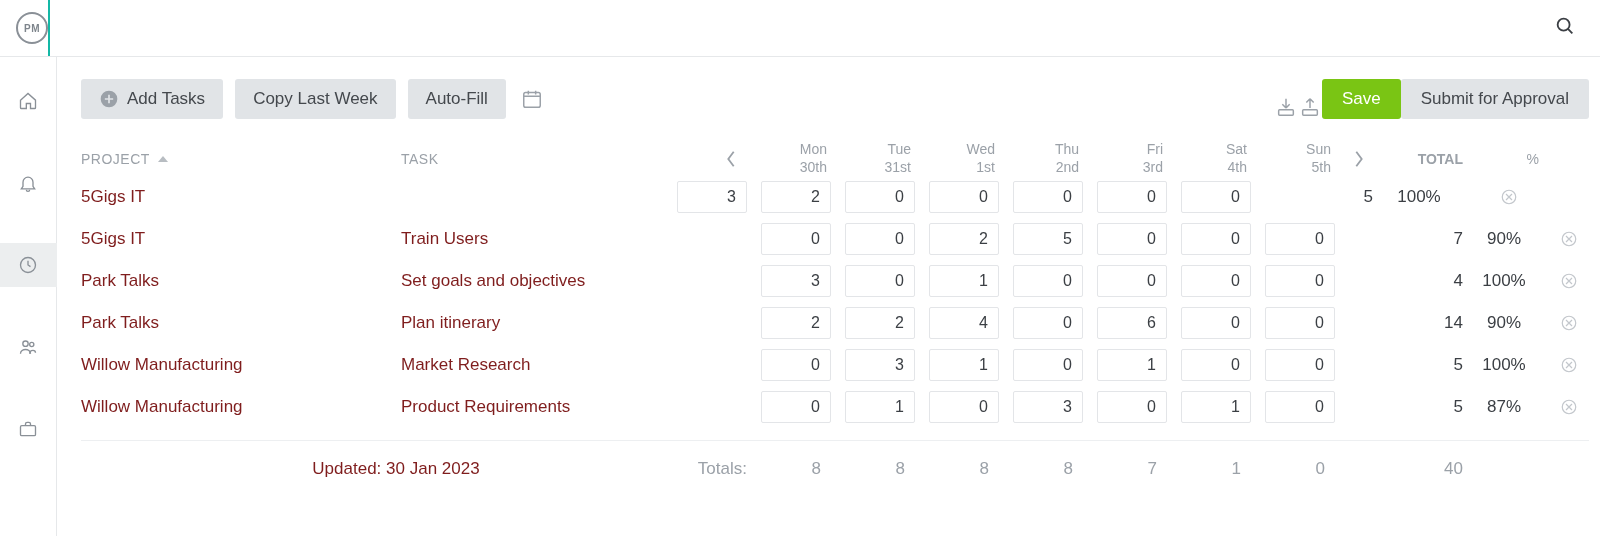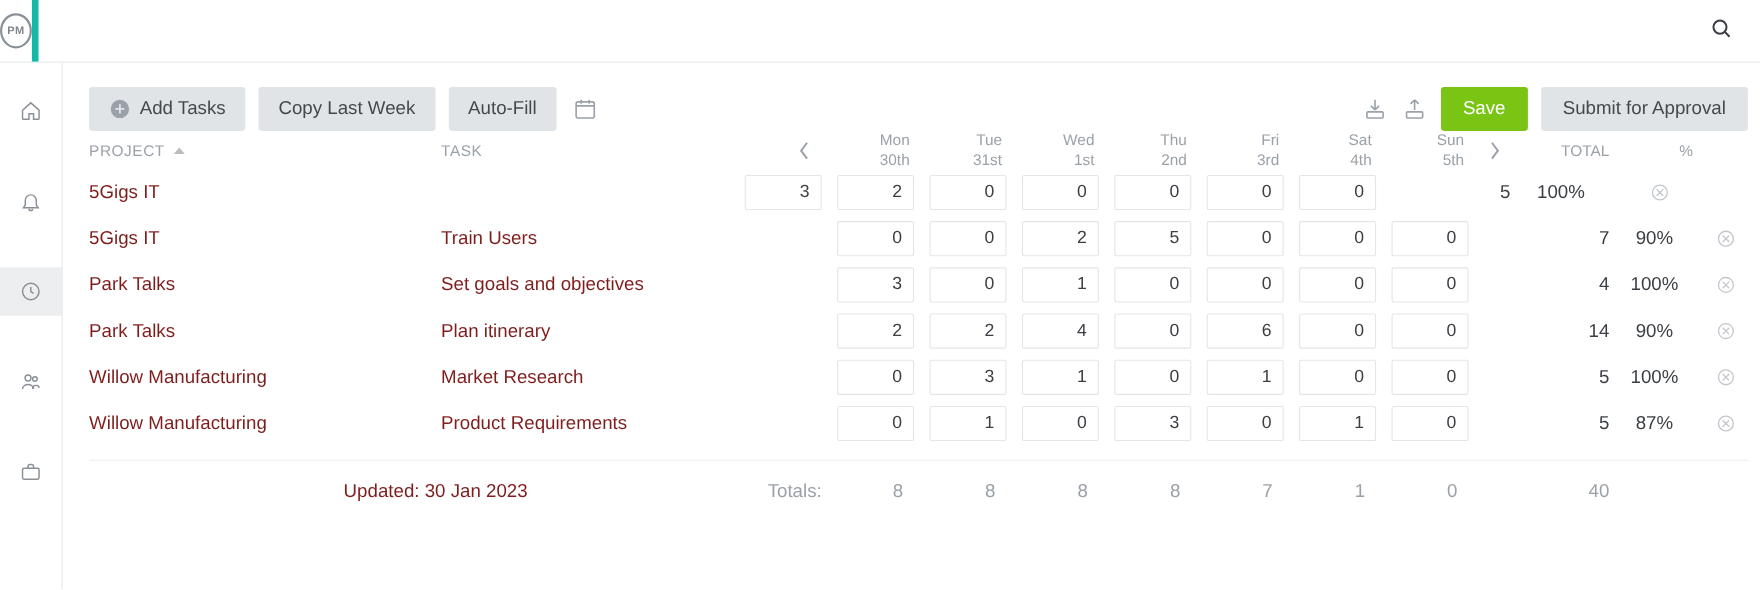--- a/index.html
+++ b/index.html
@@ -1,46 +1,46 @@
 <!DOCTYPE html>
 <html><head>
 <meta charset="utf-8">
 <style>
   * { box-sizing: border-box; margin: 0; padding: 0; }
   html, body { width: 1600px; height: 536px; font-family: -apple-system, BlinkMacSystemFont, "Segoe UI", Helvetica, Arial, sans-serif; color: #3b3f44; background: #fff; }
   .topbar { height: 57px; border-bottom: 1px solid #e6e8ea; display: flex; align-items: center; justify-content: space-between; padding: 0 24px 0 0; }
   .topbar .left { display:flex; align-items:center; }
-  .logo { width: 35px; display: flex; align-items: center; justify-content: flex-end; border-right: 6px solid #14b8a6; height: 56px; }
+  .logo { width: 50px; display: flex; align-items: center; justify-content: flex-end; border-right: 2px solid #14b8a6; height: 56px; }
   .logo-ring { width: 32px; height: 32px; border-radius: 50%; border: 2px solid #8a9097; position: relative; display:flex; align-items:center; justify-content:center; }
   .logo-text { font-size: 10px; font-weight: 700; color: #7e858c; letter-spacing: 0.5px; }
   .search-icon { width: 22px; height: 22px; color: #3b3f44; }
   .body { display: flex; height: calc(536px - 57px); }
   .sidenav { width: 57px; border-right: 1px solid #e6e8ea; display: flex; flex-direction: column; align-items: center; padding-top: 22px; gap: 38px; }
   .sidenav .nav-item { width: 57px; height: 44px; display:flex; align-items:center; justify-content:center; color:#8a9097; cursor:pointer; }
   .sidenav .nav-item.active { background: #eceeef; }
   .sidenav svg { width: 20px; height: 20px; }
   .main { flex: 1; padding: 22px 24px 0 24px; position: relative; }
   .toolbar { display: flex; align-items: center; gap: 12px; }
   .btn { height: 40px; border-radius: 3px; border: none; background: #e1e4e7; color: #44484d; font-size: 17px; padding: 0 18px; display: inline-flex; align-items: center; gap: 8px; cursor:pointer; }
   .btn.add svg { width: 20px; height: 20px; color: #9ba1a8; }
   .select { height: 40px; border: 1px solid #d7dadd; border-radius: 3px; background: #fff; padding: 0 40px 0 14px; font-size: 17px; color: #5a5f65; position: relative; min-width: 240px; display:flex; align-items:center; }
   .select::after { content:""; position:absolute; right:12px; top:50%; width:0; height:0; border-left:6px solid transparent; border-right:6px solid transparent; border-top:7px solid #9ba1a8; transform: translateY(-50%); }
   .date-input { height: 40px; border: 1px solid #d7dadd; border-radius: 3px; padding: 0 12px; font-size: 17px; color:#5a5f65; width: 130px; }
   .cal-icon-btn { width: 28px; height: 28px; display:flex; align-items:center; justify-content:center; color:#9ba1a8; cursor:pointer; }
-  .toolbar-right { margin-left:auto; display:flex; align-items:center; gap: 12px; }
+  .toolbar-right { margin-left:auto; display:flex; align-items:flex-end; }
   .icon-btn { width: 24px; height: 24px; color:#9ba1a8; display:flex; align-items:center; justify-content:center; cursor:pointer; }
   .btn-save { background: #7ac514; color: #fff; height: 40px; border:none; border-radius:3px; padding: 0 20px; font-size: 17px; cursor:pointer; }
   .btn-submit { background: #e1e4e7; color:#44484d; height:40px; border:none; border-radius:3px; padding:0 20px; font-size:17px; cursor:pointer; }
-  .grid { }
+  .grid { margin-top: 22px; }
   .head-row, .data-row, .totals-row { display: grid; grid-template-columns: 320px 310px 40px repeat(7, 84px) 40px 90px 80px 40px; align-items: center; }
   .head-cell { color: #9ba1a8; font-size: 14px; font-weight: 500; }
   .head-cell.project { text-transform: uppercase; letter-spacing: 0.5px; display:flex; align-items:center; gap:4px; }
   .head-cell.task { text-transform: uppercase; letter-spacing: 0.5px; }
   .head-cell.day { text-align: right; padding-right: 8px; line-height: 1.25; }
-  .head-cell.total { text-align: right; text-transform: uppercase; padding-right: 6px; }
+  .head-cell.total { text-align: right; text-transform: uppercase; padding-right: 6px; font-weight: bold; }
   .head-cell.pct { text-align: right; padding-right: 10px; }
   .nav-arrow { display:flex; justify-content:center; align-items:center; color:#9ba1a8; cursor:pointer; height:100%; }
   .nav-arrow svg { width:12px; height:18px; }
   .data-row { height: 42px; }
   .cell-project, .cell-task { font-size: 17px; color:#7f1d1d; }
   .num-input { width: 70px; height: 32px; border: 1px solid #e3e5e8; border-radius: 2px; text-align: right; padding-right: 10px; font-size: 16px; color:#3b3f44; justify-self: end; margin-right: 4px; }
   .cell-total { text-align: right; font-size: 17px; color:#3b3f44; padding-right: 6px; }
   .cell-pct { text-align: center; font-size: 17px; color:#3b3f44; padding-right: 10px; }
   .row-del { display:flex; justify-content:center; align-items:center; color:#c3c7cc; cursor:pointer; }
   .row-del svg { width:18px; height:18px; }

